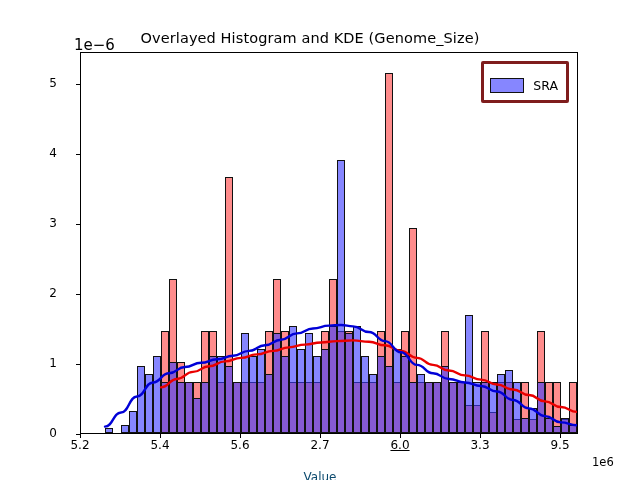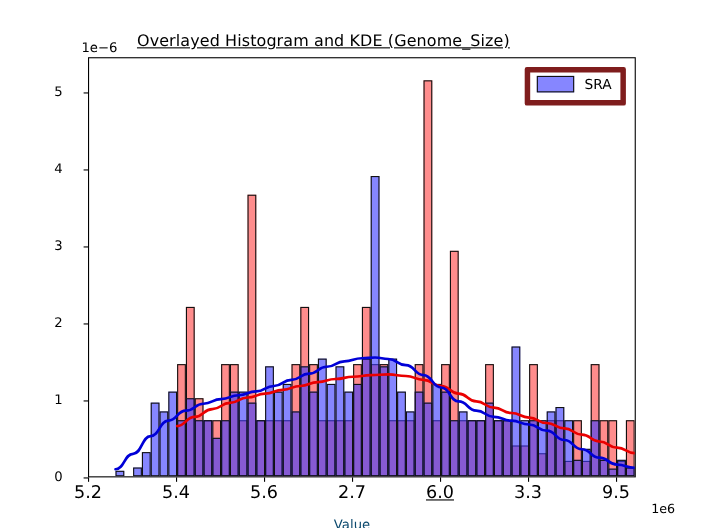--- a/index.html
+++ b/index.html
@@ -1,38 +1,38 @@
 <!DOCTYPE html>
 <html><head>
 <meta charset="utf-8">
 <style>
   html,body{margin:0;padding:0;background:#ffffff;}
   body{width:640px;height:480px;overflow:hidden;font-family:"DejaVu Sans",sans-serif;}
   #fig{position:relative;width:640px;height:480px;background:#ffffff;}
   #title{
-    position:absolute;left:0;top:30px;width:588px;text-align:center;
-    font-size:14.5px;color:#000;letter-spacing:0.1px;text-decoration:underline;
+    position:absolute;left:16px;top:30px;width:588px;text-align:center;
+    font-size:14.5px;color:#000;letter-spacing:0.1px;
   }
-  #yoffset{position:absolute;left:74px;top:36px;font-size:12px;color:#000;}
+  #yoffset{position:absolute;left:74px;top:36px;font-size:15px;color:#000;}
   #xoffset{position:absolute;left:592px;top:455px;font-size:11.5px;color:#000;}
   #plot{
     position:absolute;left:80px;top:52px;width:498px;height:382px;
     border:1.1px solid #000;box-sizing:border-box;background:#fff;overflow:hidden;
   }
   .bar{position:absolute;bottom:0;box-sizing:border-box;border:0.9px solid #111;}
   .bar.sra{background:rgba(60,60,255,0.62);}
   .bar.ref{background:rgba(255,70,70,0.62);}
   #xlabel{position:absolute;left:0;top:455px;width:640px;text-align:center;font-size:12px;color:#0c4a6e;margin-top:15px;}
   .ytick{position:absolute;right:583px;font-size:12px;color:#000;text-align:right;width:26px;}
   .ytickmark{position:absolute;left:76px;width:4px;height:1.1px;background:#000;}
-  .xtick{position:absolute;top:438px;font-size:16px;color:#000;text-align:center;width:40px;}
+  .xtick{position:absolute;top:438px;font-size:12px;color:#000;text-align:center;width:40px;}
   .xtickmark{position:absolute;top:434px;width:1.1px;height:4px;background:#000;}
   #legend{
-    position:absolute;right:8px;top:8px;border:5px solid #7f1d1d;background:rgba(255,255,255,0.86);
-    border-radius:2px;padding:0 8px 5px 6px;
+    position:absolute;right:8px;top:8px;border:3px solid #7f1d1d;background:rgba(255,255,255,0.86);
+    border-radius:2px;padding:11px 8px 5px 6px;
   }
   .legrow{display:flex;align-items:center;height:20px;}
   .legswatch{width:32px;height:13px;border:1px solid #111;margin-right:9px;}
   .legswatch.sra{background:rgba(60,60,255,0.62);}
   .legswatch.ref{background:rgba(255,70,70,0.62);}
   .legtext{font-size:12.5px;color:#000;}
   svg.kde{position:absolute;left:0;top:0;width:498px;height:382px;overflow:visible;}
 </style>
 </head>
 <body>

